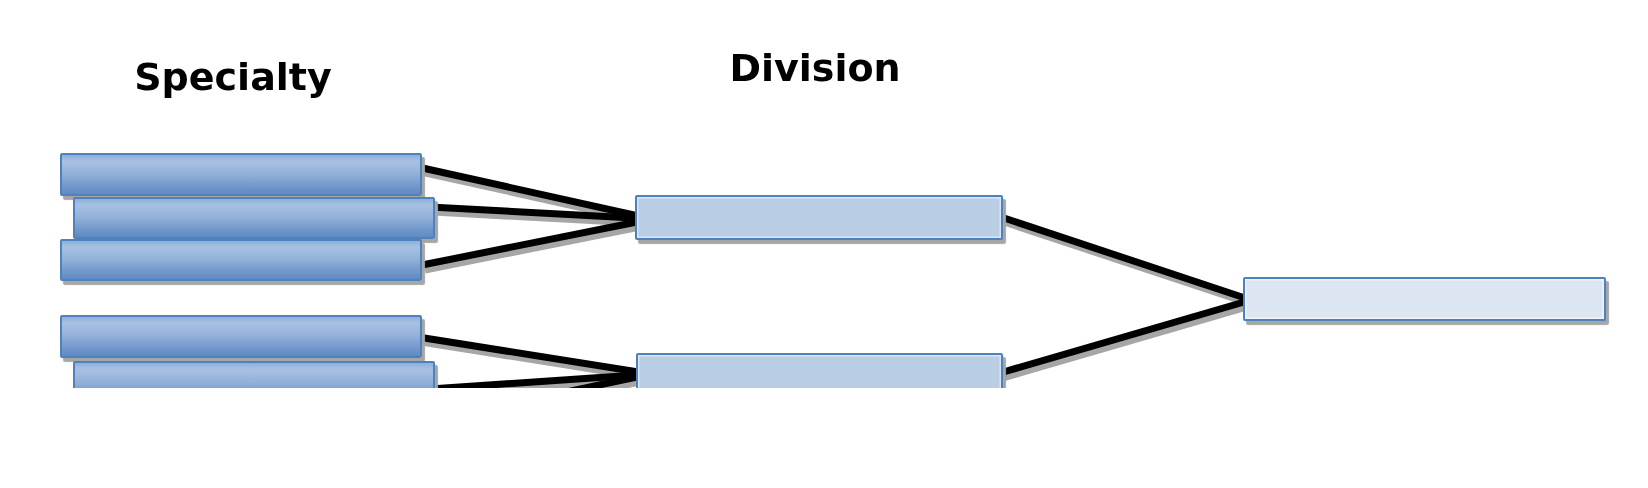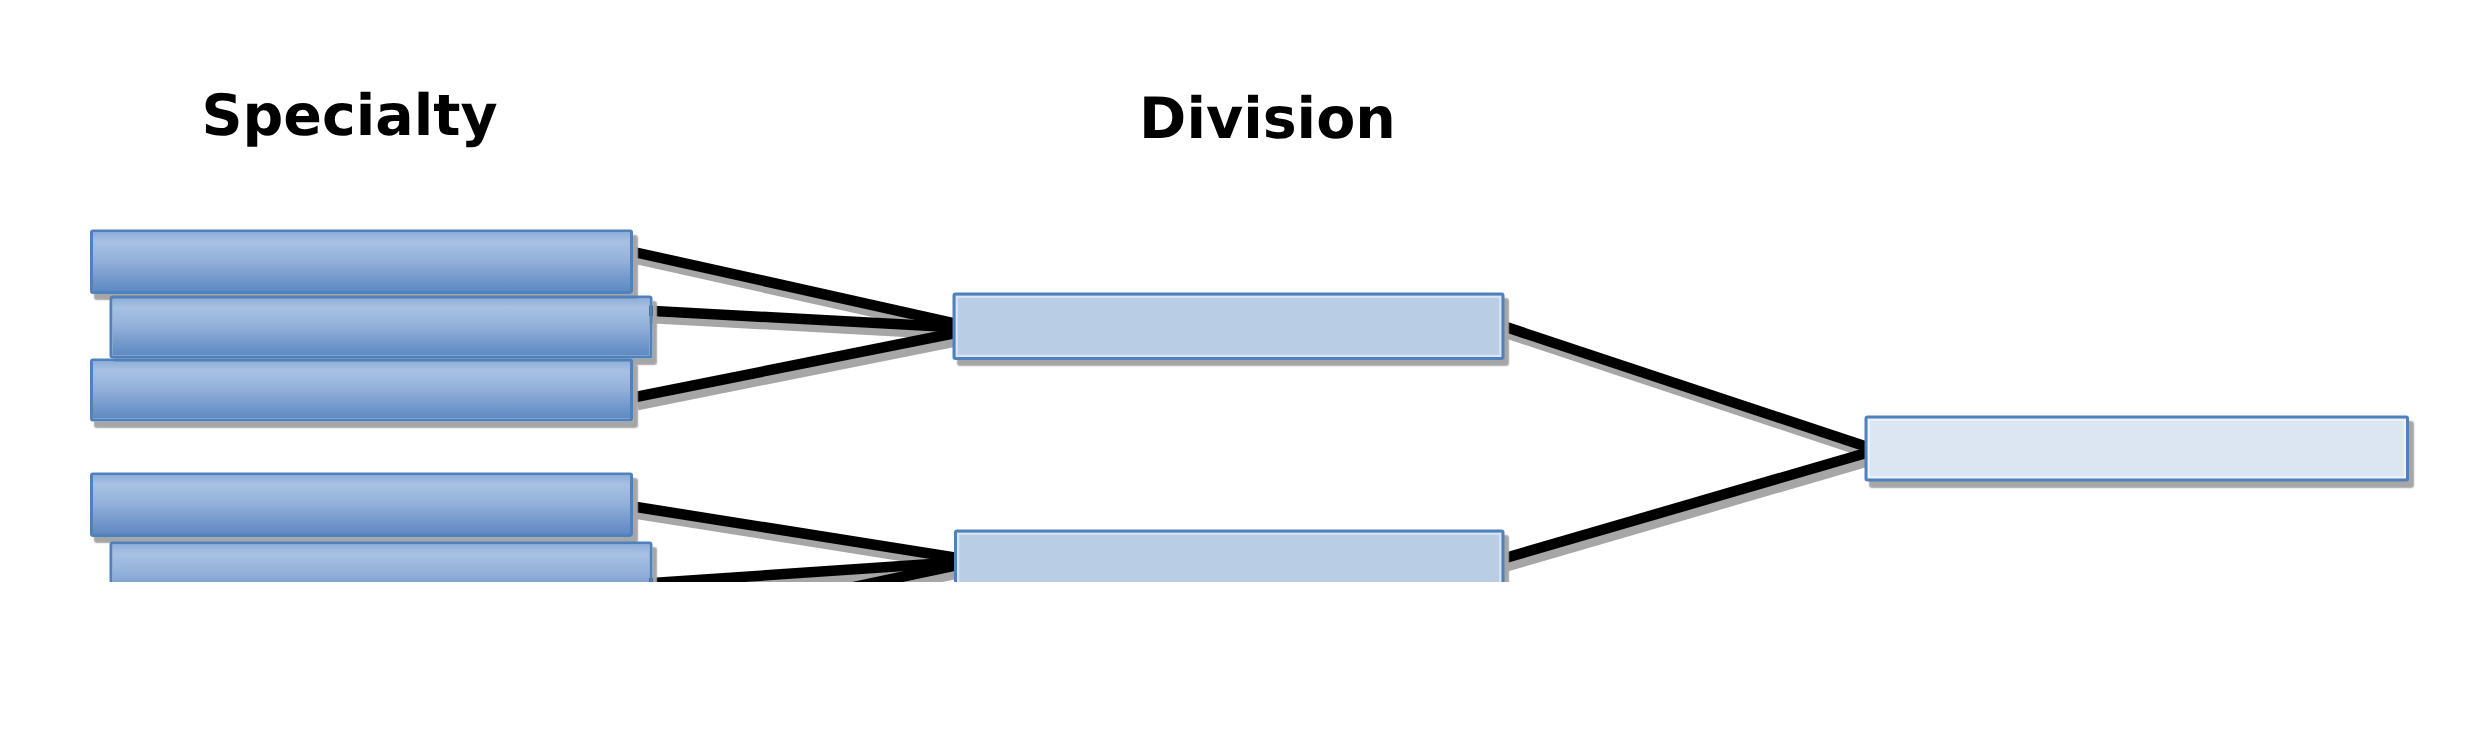--- a/index.html
+++ b/index.html
@@ -53,21 +53,21 @@
     left: 0;
     pointer-events: none;
   }
 </style>
 </head>
 <body>
 
 <div class="canvas">
 
   <div class="col-title" style="left:233px; top:55px;">Specialty</div>
-  <div class="col-title" style="left:815px; top:57px;margin-left:30px;">Division</div>
+  <div class="col-title" style="left:815px; top:46px;">Division</div>
 
   <svg class="connector-layer" width="1648" height="488" viewBox="0 0 1648 488">
     <g stroke="#a6a6a6" stroke-width="7" transform="translate(3,5)">
       <line x1="418" y1="167" x2="652" y2="219"></line>
       <line x1="430" y1="207" x2="652" y2="219"></line>
       <line x1="422" y1="265" x2="652" y2="219"></line>
       <line x1="418" y1="337" x2="651" y2="374"></line>
       <line x1="430" y1="389" x2="651" y2="374"></line>
       <line x1="420" y1="423" x2="651" y2="374"></line>
       <line x1="998" y1="216" x2="1251" y2="300"></line>

